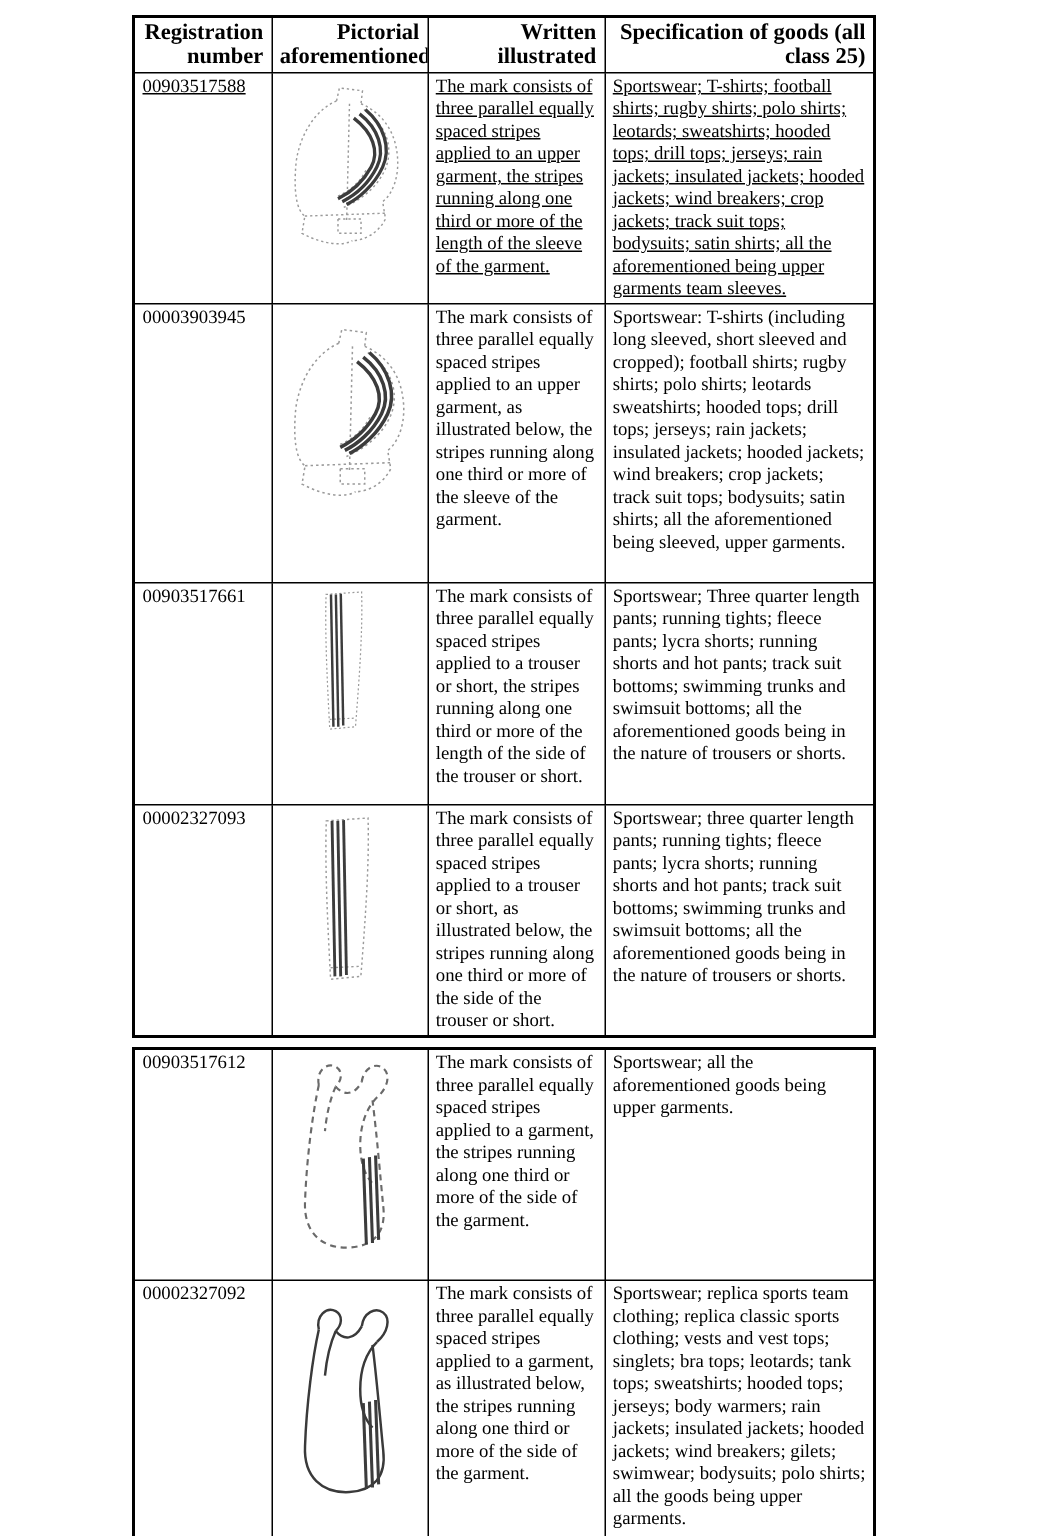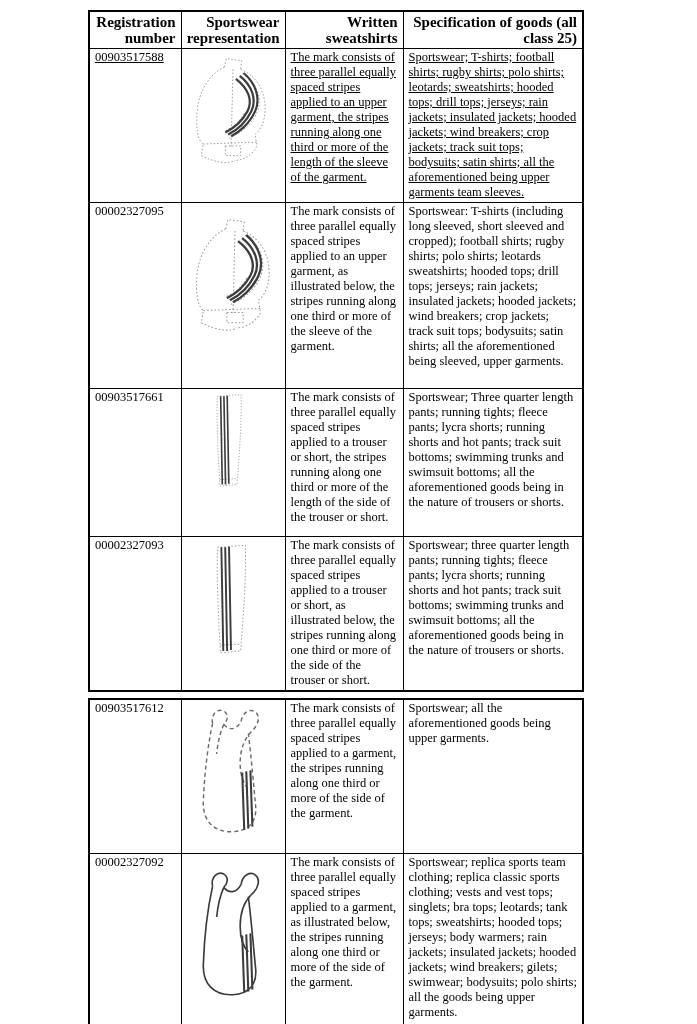--- a/index.html
+++ b/index.html
@@ -67,22 +67,22 @@
     <table>
       <colgroup>
           <col class="c1">
           <col class="c2">
           <col class="c3">
           <col class="c4">
         </colgroup>
       <tbody>
           <tr>
         <th>Registration number</th>
-        <th>Sportswear representation</th>
-        <th>Written sweatshirts</th>
+        <th>Pictorial aforementioned</th>
+        <th>Written illustrated</th>
         <th>Specification of goods (all class 25)</th>
       </tr>
 
       <tr class="r1">
         <td>00903517588</td>
         <td class="pic">
           <svg width="96" height="136" viewBox="0 0 100 140">
             <path class="sketch" d="M41,14 L43,5 L59,7 L58,16"></path>
             <path class="sketch" d="M50,16 L48,98"></path>
             <path class="sketch" d="M41,14 C27,20 16,36 13,56 C11,76 13,90 19,94 L17,106 C32,114 46,115 52,111"></path>
@@ -94,21 +94,21 @@
             <path class="stripe" d="M53,26 C66,36 71,49 65,60 C59,71 50,78 42,82"></path>
             <path class="stripe" d="M57,23 C70,33 75,48 69,60 C63,72 53,80 45,84" transform="translate(0,0)"></path>
             <path class="stripe" d="M61,20 C74,31 79,47 73,60 C67,73 56,82 48,86"></path>
           </svg>
         </td>
         <td>The mark consists of three parallel equally spaced stripes applied to an upper garment, the stripes running along one third or more of the length of the sleeve of the garment.</td>
         <td>Sportswear; T-shirts; football shirts; rugby shirts; polo shirts; leotards; sweatshirts; hooded tops; drill tops; jerseys; rain jackets; insulated jackets; hooded jackets; wind breakers; crop jackets; track suit tops; bodysuits; satin shirts; all the aforementioned being upper garments team sleeves.</td>
       </tr>
 
       <tr class="r2">
-        <td>00002327095</td>
+        <td>00003903945</td>
         <td class="pic">
           <svg width="102" height="158" viewBox="0 0 100 140">
             <path class="sketch" d="M41,14 L43,5 L59,7 L58,16"></path>
             <path class="sketch" d="M50,16 L48,98"></path>
             <path class="sketch" d="M41,14 C27,20 16,36 13,56 C11,76 13,90 19,94 L17,106 C32,114 46,115 52,111"></path>
             <path class="sketch" d="M58,16 C72,22 81,34 83,50 C85,64 81,78 73,84 L75,96 C70,106 60,111 52,111"></path>
             <path class="sketch" d="M19,94 L75,92"></path>
             <path class="sketch" d="M42,96 L58,96 L58,106 L42,106 Z"></path>
             <path class="sketch" d="M60,20 C75,30 81,46 75,61 C69,75 57,83 46,88"></path>
             <path class="sketch" d="M42,80 C50,77 58,70 62,61"></path>

